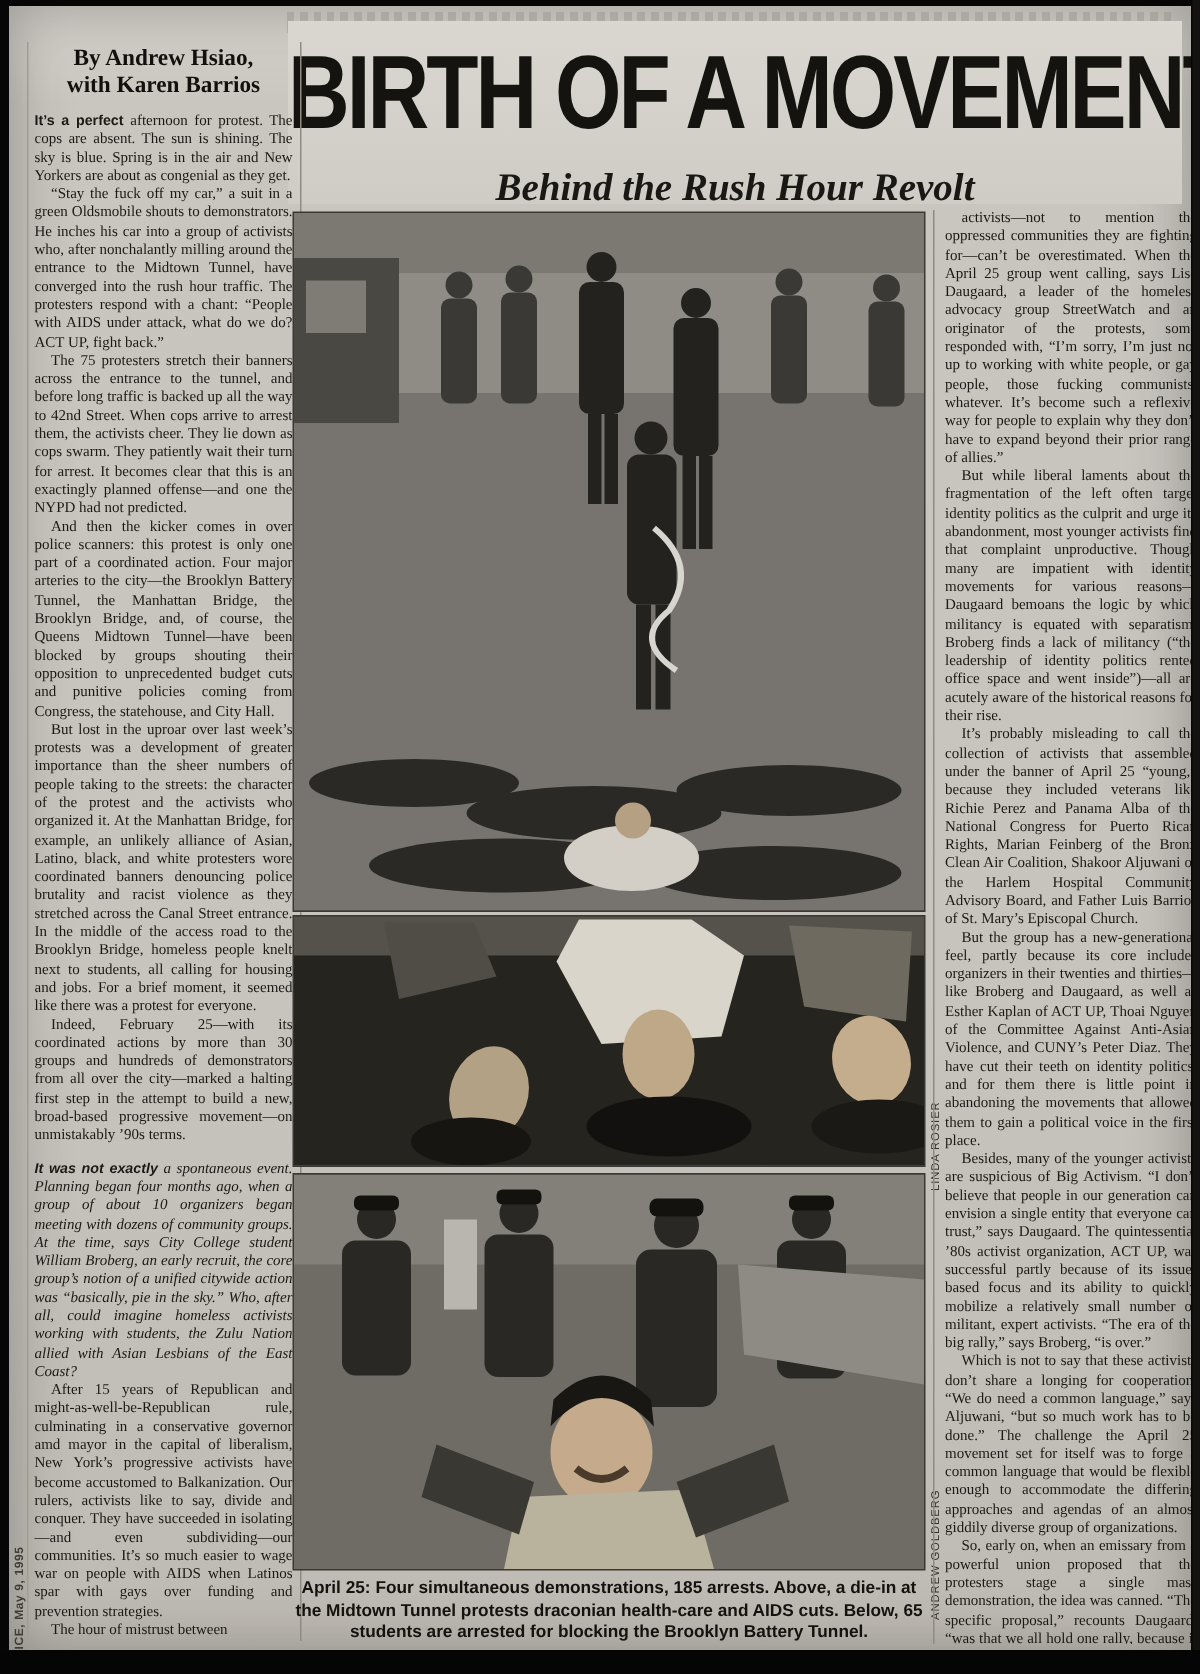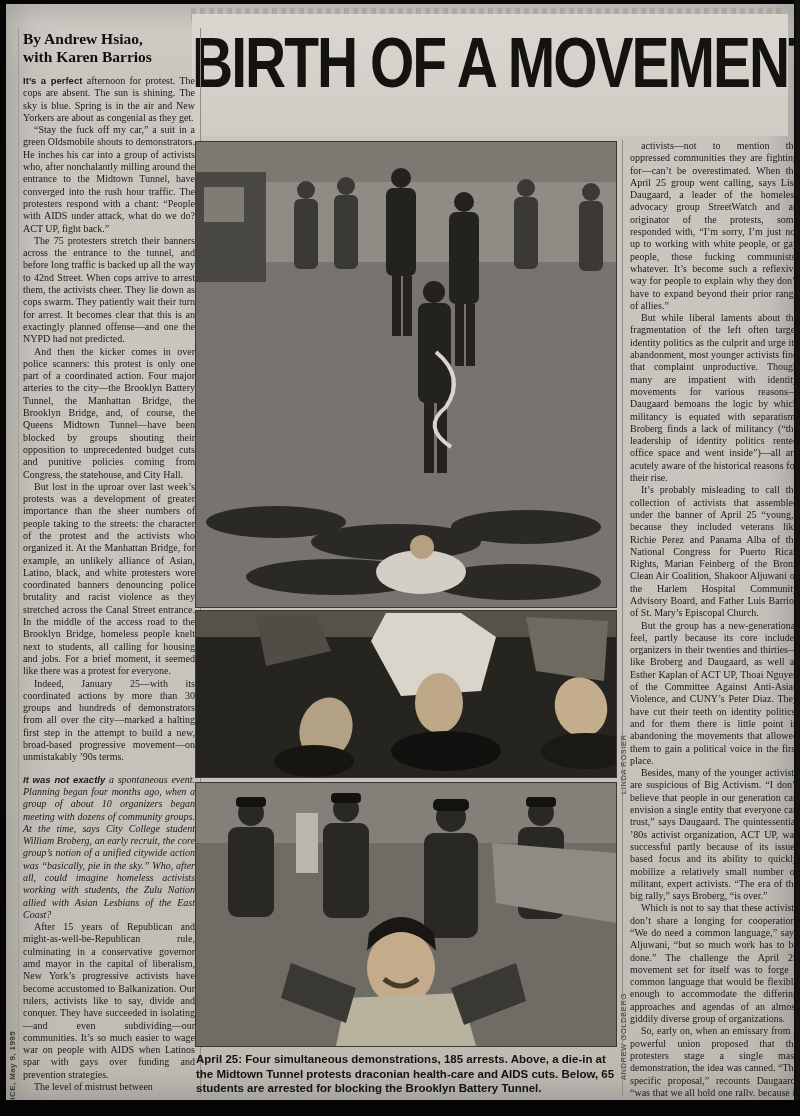--- a/index.html
+++ b/index.html
@@ -24,72 +24,73 @@
             transform:scaleY(1.22);transform-origin:top center;margin-top:8px;}
   .subhead{font-family:"Liberation Serif", serif;font-weight:bold;font-style:italic;
            font-size:26px;color:#1a1814;margin-top:22px;}
 
   
   .col{position:absolute;color:#1b1915;font-size:10px;line-height:12.3px;text-align:justify;overflow:hidden;}
   .col-left{left:12px;top:24px;width:172px;height:1066px;border-right:1px solid #8f8b83;
             border-left:1px solid #a19d94;padding:0 5px 0 4px;}
   .col-right{left:616px;top:136px;width:168px;height:956px;border-left:1px solid #8f8b83;
              border-right:1px solid #8f8b83;padding:0 5px 0 7px;}
-  .byline{font-size:15.5px;line-height:18px;font-weight:bold;color:#12100d;
+  .byline{font-size:15.5px;line-height:18px;font-weight:bold;text-align:center;color:#12100d;
           margin:2px 0 9px 0;}
   .article-p{margin:0;text-indent:11px;}
   .article-p.has-lead{text-indent:0;}
   .lead-in{font-family:"Liberation Sans", sans-serif;font-weight:bold;font-size:9.5px;}
   .article-p.space-before{margin-top:10px;font-style:italic;}
 
   
   .photo{position:absolute;left:190px;width:420px;overflow:hidden;background:#55534e;
          box-shadow:0 0 0 1px #3a3833;}
   .photo svg{display:block;width:100%;height:100%;}
   .credit{position:absolute;font-family:"Liberation Sans", sans-serif;font-size:7.5px;
           letter-spacing:.6px;color:#33312c;white-space:nowrap;
           transform:rotate(-90deg);transform-origin:left top;}
 
   
-  .caption{position:absolute;left:190px;top:1048px;width:420px;text-align:left;
+  .caption{position:absolute;left:190px;top:1048px;width:420px;text-align:center;
            font-family:"Liberation Sans", sans-serif;font-weight:bold;font-size:11.5px;
            line-height:14.5px;color:#14120e;}
 
   
   .edition{position:absolute;left:2px;top:1108px;transform:rotate(-90deg);transform-origin:left top;
            font-family:"Liberation Sans", sans-serif;font-weight:bold;font-size:8px;
            letter-spacing:.4px;color:#403d37;white-space:nowrap;}
 </style>
 </head>
 <body>
 
 <div class="stage">
   <div class="page">
 
     <div class="bleed"></div>
 
     <div class="header">
       <div class="headline">BIRTH OF A MOVEMENT?</div>
+      <div class="subhead">Behind the Rush Hour Revolt</div>
     </div>
 
     <div class="col col-left">
       <div class="byline">
         <div>By Andrew Hsiao,</div>
         <div>with Karen Barrios</div>
       </div>
       <div id="left-col-paras">
           <p class="article-p has-lead"><span class="lead-in">It’s a perfect </span>afternoon for protest. The cops are absent. The sun is shining. The sky is blue. Spring is in the air and New Yorkers are about as congenial as they get.</p>
           <p class="article-p">“Stay the fuck off my car,” a suit in a green Oldsmobile shouts to demonstrators. He inches his car into a group of activists who, after nonchalantly milling around the entrance to the Midtown Tunnel, have converged into the rush hour traffic. The protesters respond with a chant: “People with AIDS under attack, what do we do? ACT UP, fight back.”</p>
           <p class="article-p">The 75 protesters stretch their banners across the entrance to the tunnel, and before long traffic is backed up all the way to 42nd Street. When cops arrive to arrest them, the activists cheer. They lie down as cops swarm. They patiently wait their turn for arrest. It becomes clear that this is an exactingly planned offense—and one the NYPD had not predicted.</p>
           <p class="article-p">And then the kicker comes in over police scanners: this protest is only one part of a coordinated action. Four major arteries to the city—the Brooklyn Battery Tunnel, the Manhattan Bridge, the Brooklyn Bridge, and, of course, the Queens Midtown Tunnel—have been blocked by groups shouting their opposition to unprecedented budget cuts and punitive policies coming from Congress, the statehouse, and City Hall.</p>
           <p class="article-p">But lost in the uproar over last week’s protests was a development of greater importance than the sheer numbers of people taking to the streets: the character of the protest and the activists who organized it. At the Manhattan Bridge, for example, an unlikely alliance of Asian, Latino, black, and white protesters wore coordinated banners denouncing police brutality and racist violence as they stretched across the Canal Street entrance. In the middle of the access road to the Brooklyn Bridge, homeless people knelt next to students, all calling for housing and jobs. For a brief moment, it seemed like there was a protest for everyone.</p>
-          <p class="article-p">Indeed, January 25—with its coordinated actions by more than 30 groups and hundreds of demonstrators from all over the city—marked a halting first step in the attempt to build a new, broad-based progressive movement—on unmistakably ’90s terms.</p>
+          <p class="article-p">Indeed, February 25—with its coordinated actions by more than 30 groups and hundreds of demonstrators from all over the city—marked a halting first step in the attempt to build a new, broad-based progressive movement—on unmistakably ’90s terms.</p>
           <p class="article-p has-lead space-before"><span class="lead-in">It was not exactly </span>a spontaneous event. Planning began four months ago, when a group of about 10 organizers began meeting with dozens of community groups. At the time, says City College student William Broberg, an early recruit, the core group’s notion of a unified citywide action was “basically, pie in the sky.” Who, after all, could imagine homeless activists working with students, the Zulu Nation allied with Asian Lesbians of the East Coast?</p>
           <p class="article-p">After 15 years of Republican and might-as-well-be-Republican rule, culminating in a conservative governor amd mayor in the capital of liberalism, New York’s progressive activists have become accustomed to Balkanization. Our rulers, activists like to say, divide and conquer. They have succeeded in isolating—and even subdividing—our communities. It’s so much easier to wage war on people with AIDS when Latinos spar with gays over funding and prevention strategies.</p>
-          <p class="article-p">The level of mistrust between</p>
+          <p class="article-p">The hour of mistrust between</p>
         </div>
     </div>
 
     <div class="photo" style="top:138px;height:465px;">
       <svg viewBox="0 0 420 465" preserveAspectRatio="none">
         <rect x="0" y="0" width="420" height="120" fill="#8f8c86"></rect>
         <rect x="0" y="0" width="420" height="40" fill="#7c7973"></rect>
         <rect x="0" y="120" width="420" height="345" fill="#77746f"></rect>
         <rect x="0" y="30" width="70" height="110" fill="#4a4843"></rect>
         <rect x="8" y="45" width="40" height="35" fill="#a3a09a" opacity=".6"></rect>

